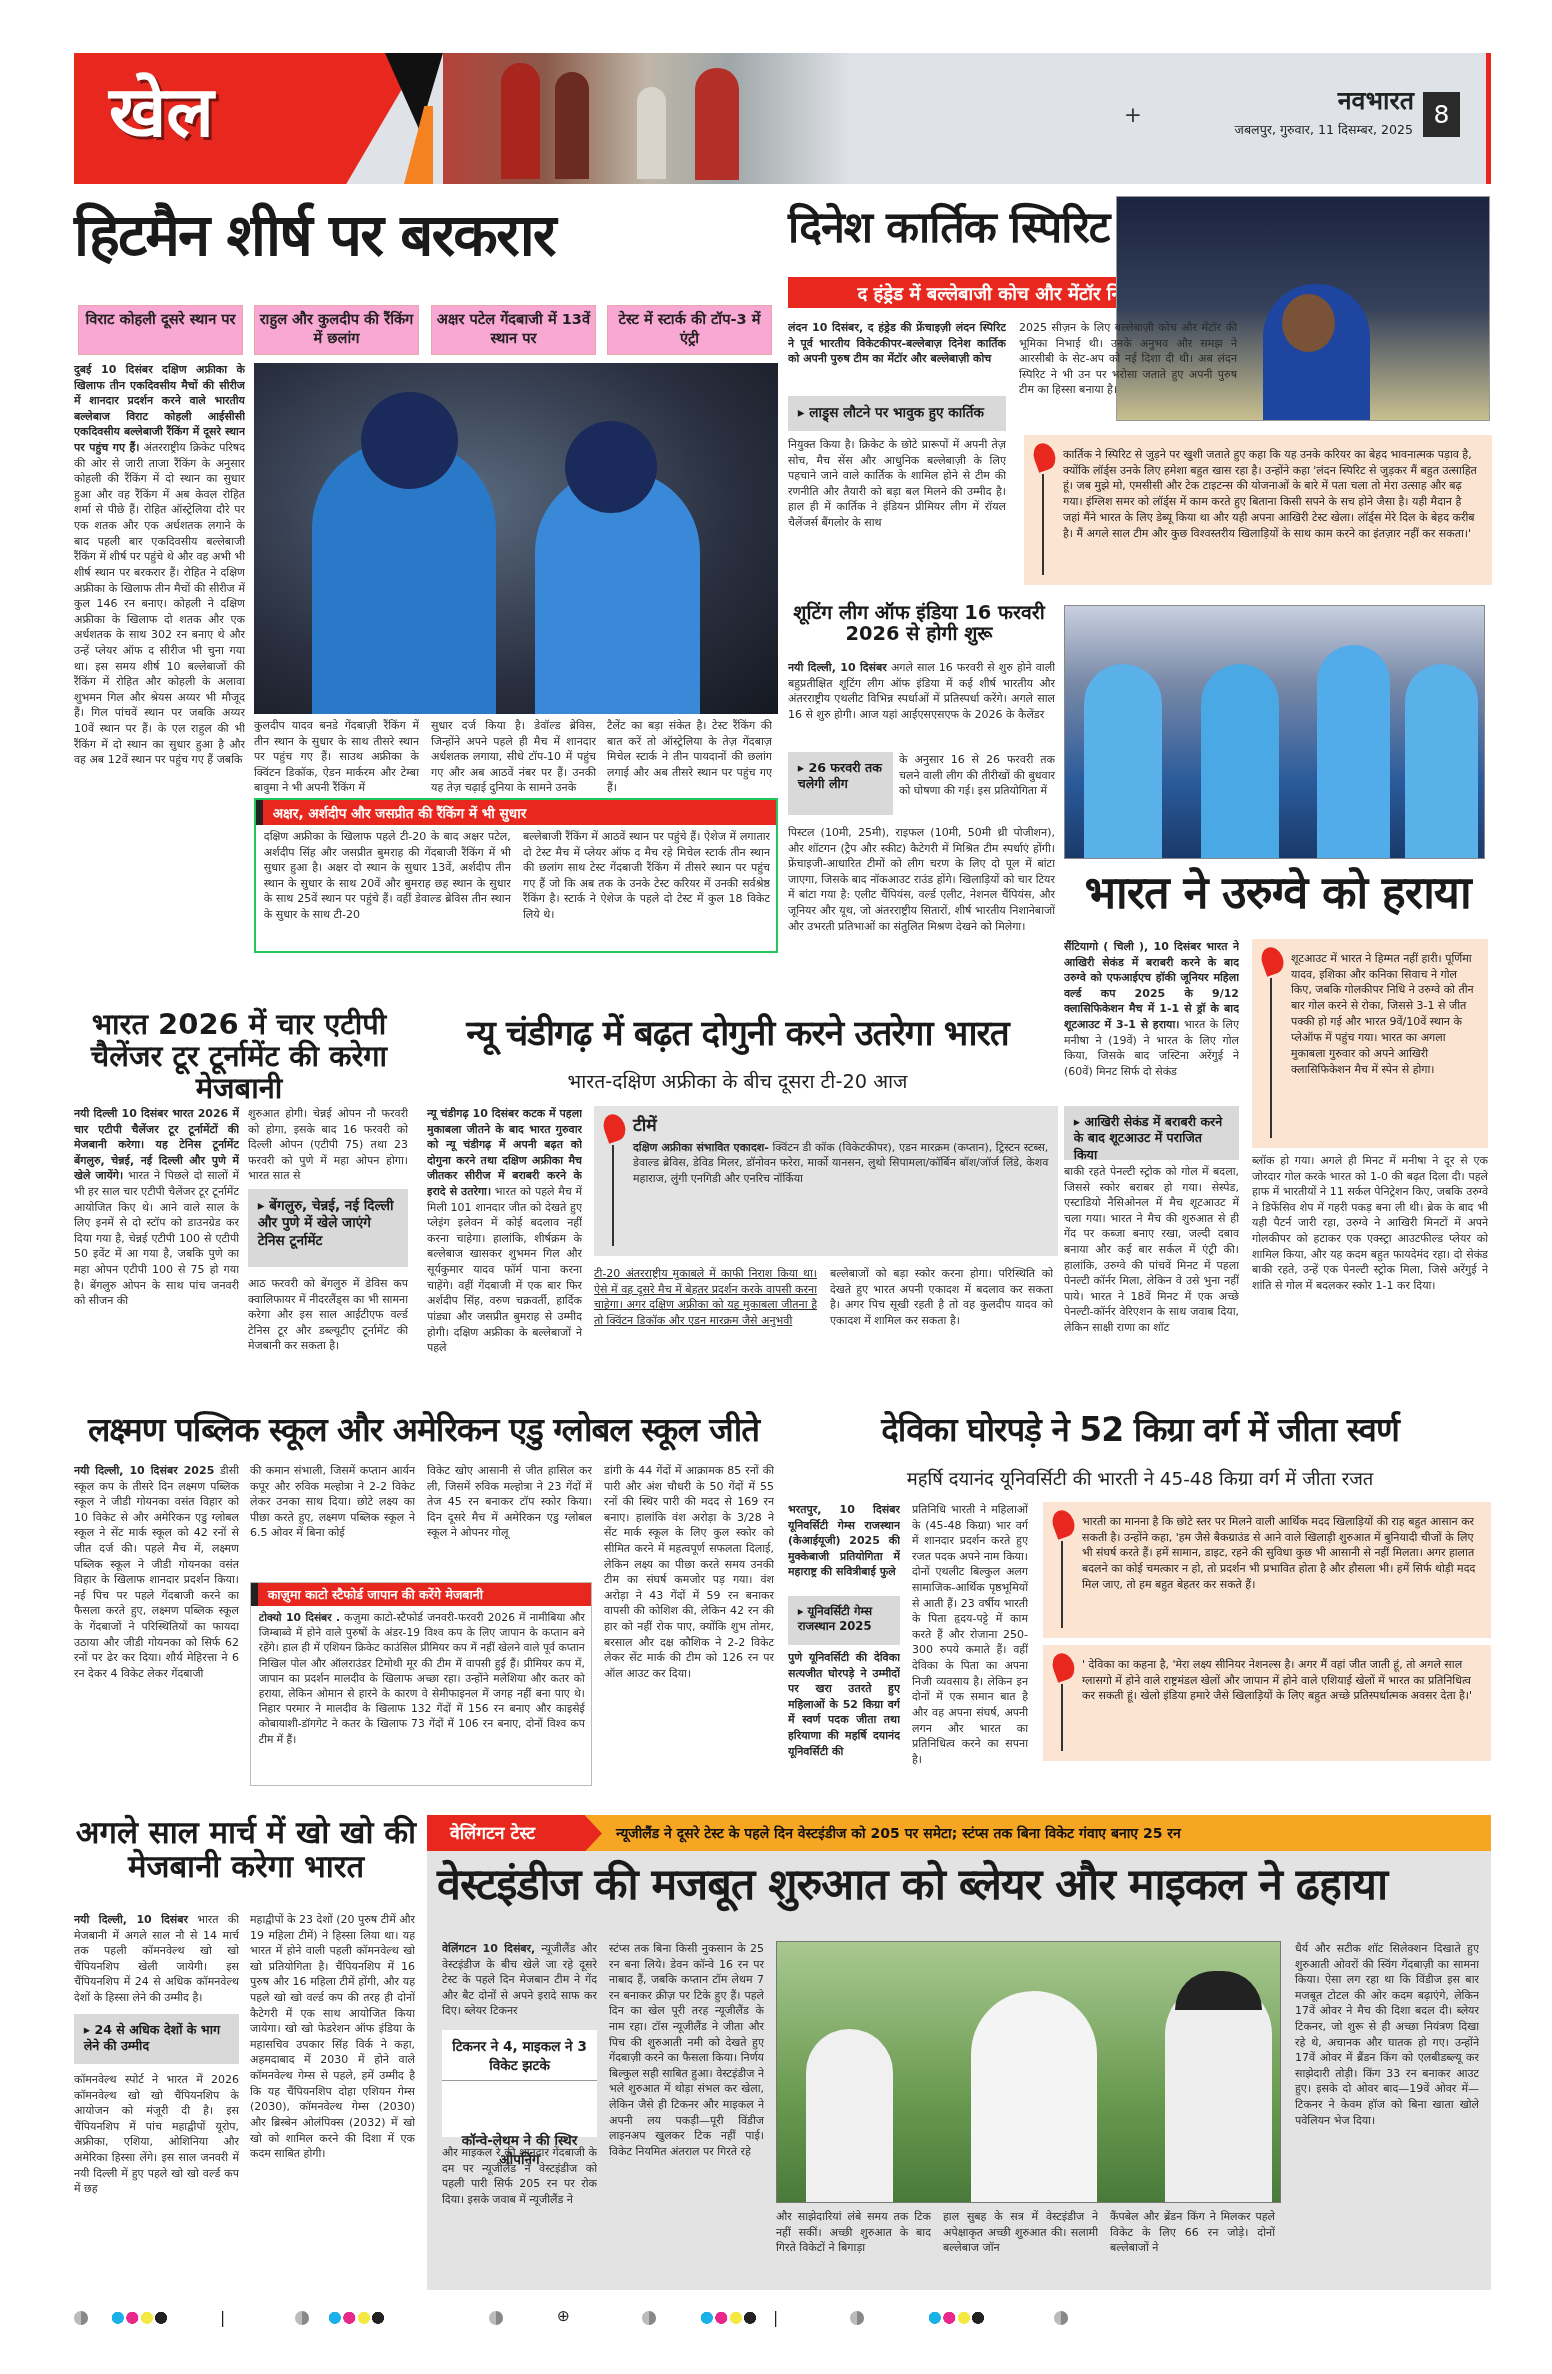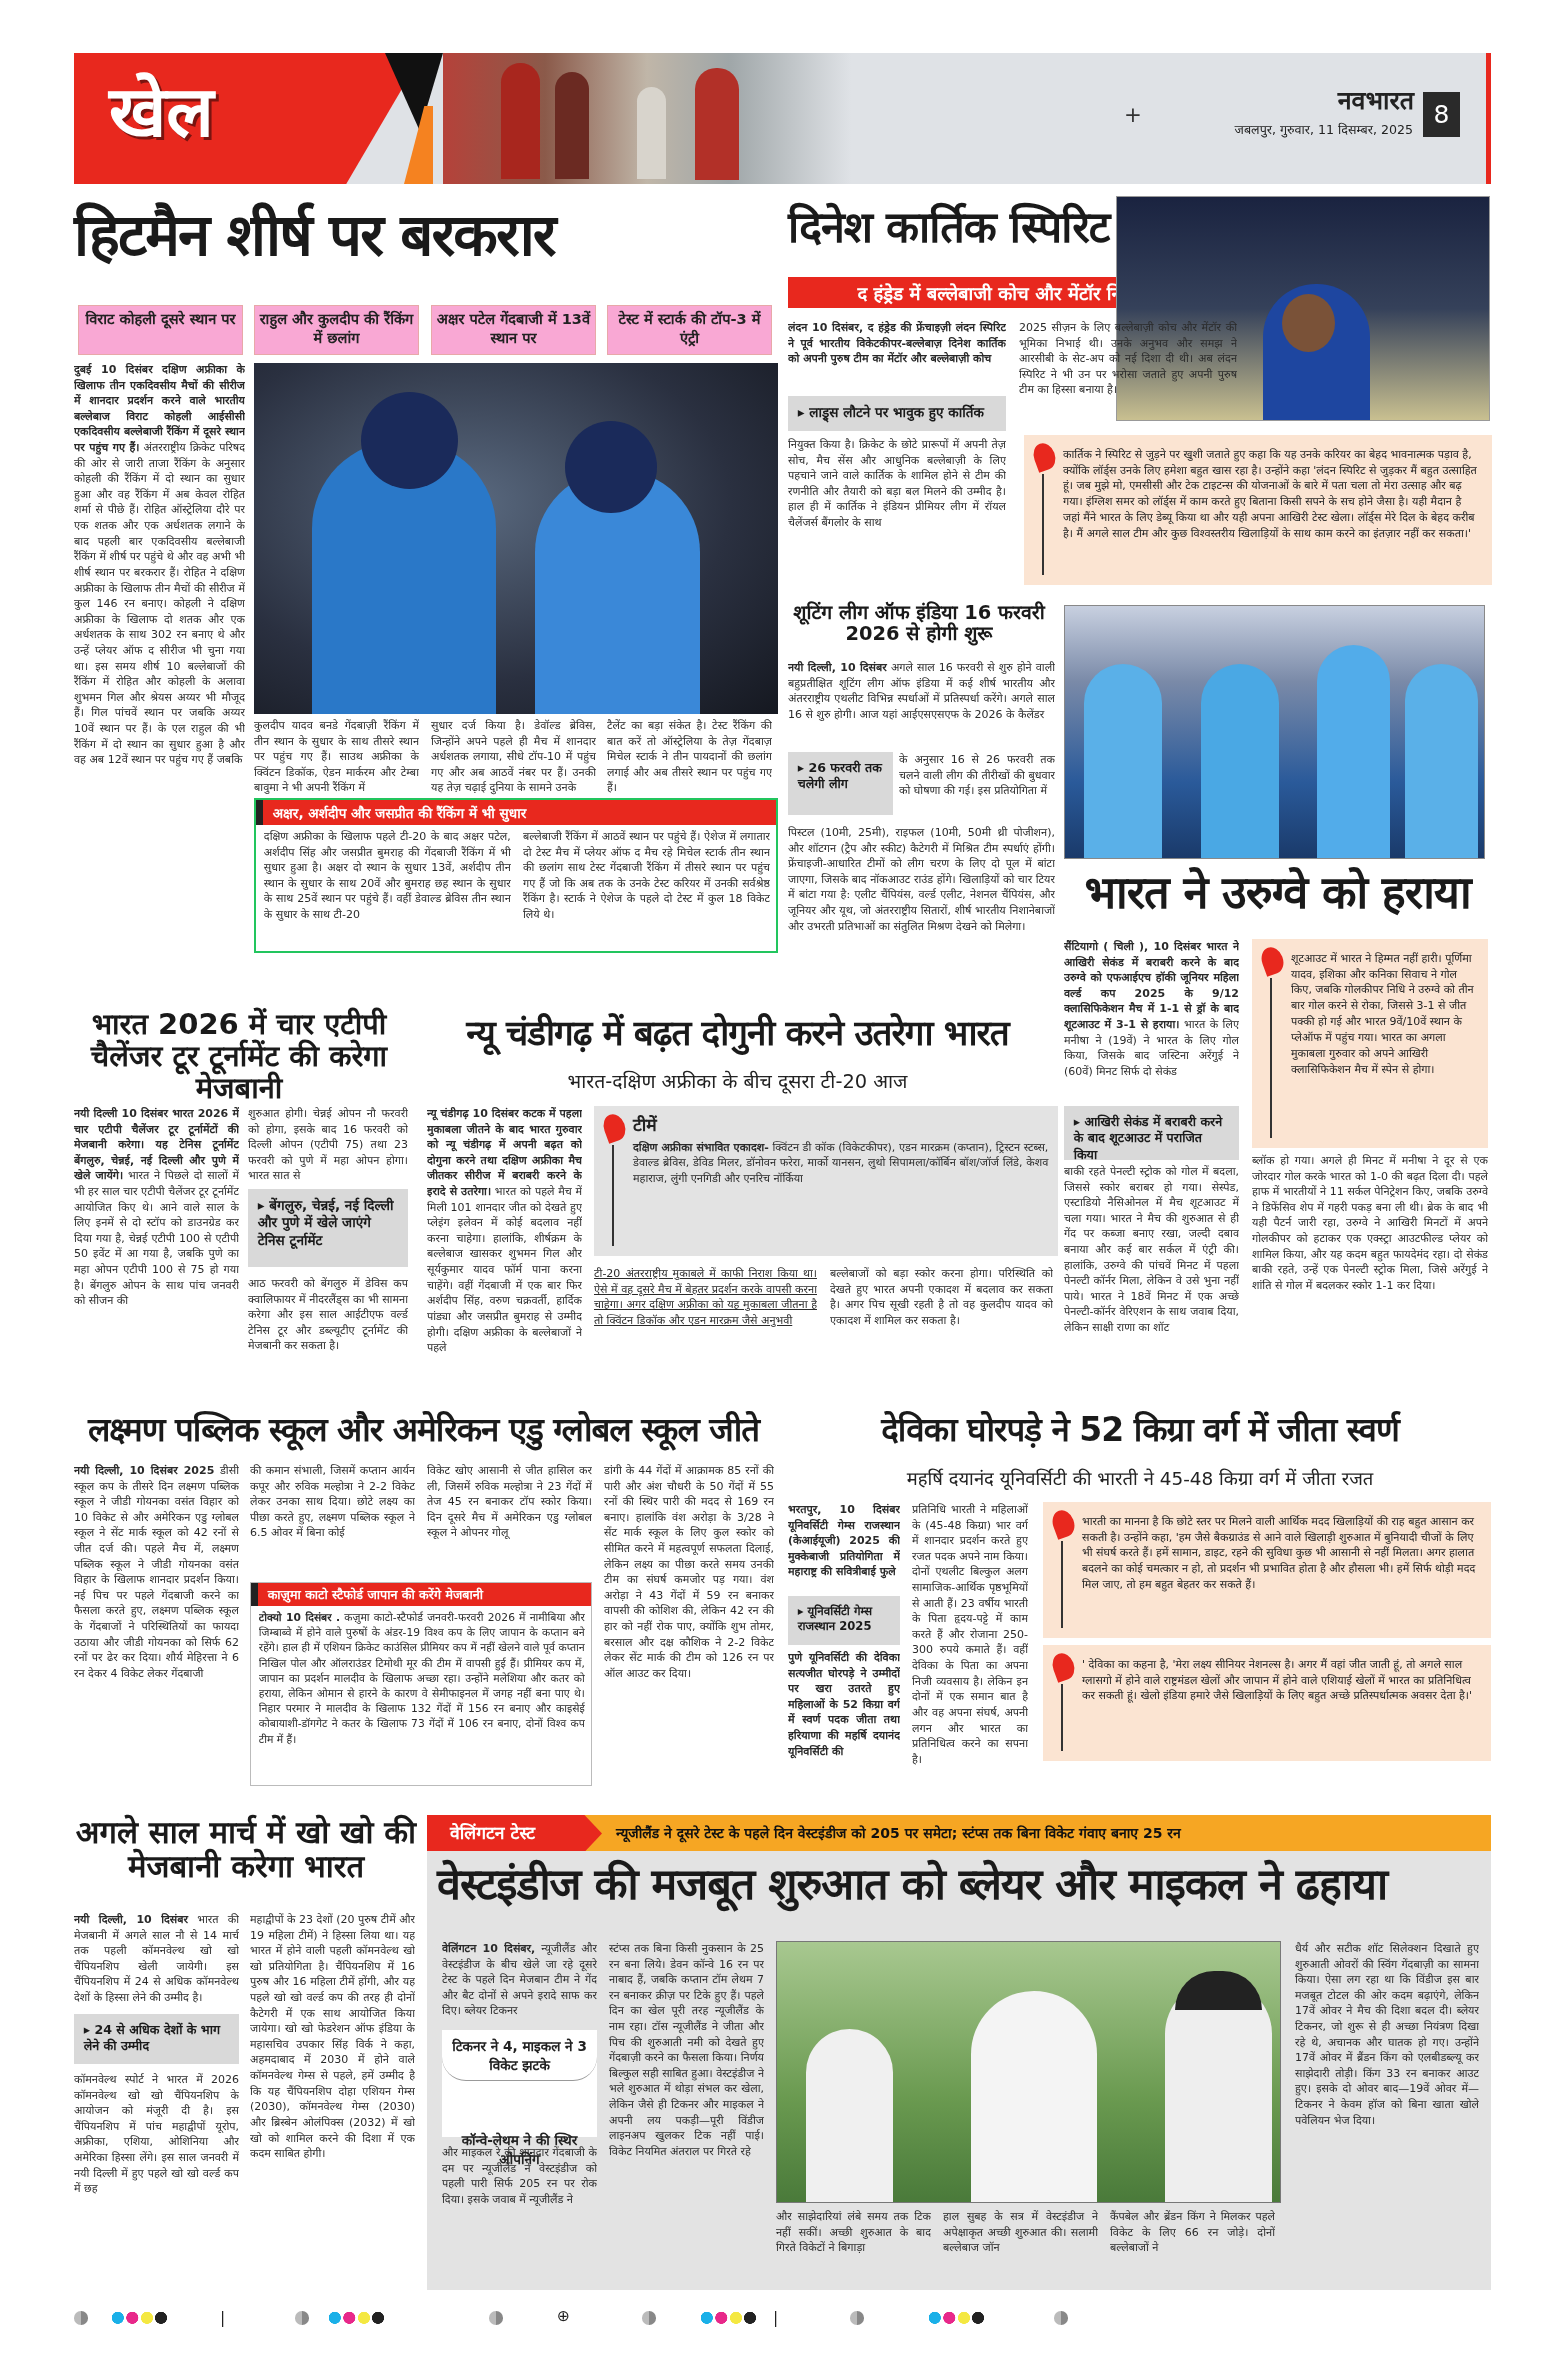--- a/index.html
+++ b/index.html
@@ -180,21 +180,21 @@
   </div>
   <div class="abs" style="left:189px;top:0;line-height:37px;font-size:14px;font-weight:bold;color:#111;white-space:nowrap;">न्यूजीलैंड ने दूसरे टेस्ट के पहले दिन वेस्टइंडीज को 205 पर समेटा; स्टंप्स तक बिना विकेट गंवाए बनाए 25 रन</div>
 </div>
 <div class="greybox" style="left:427px;top:1851px;width:1064px;height:439px;"></div>
 <div class="abs hl" style="left:437px;top:1861px;width:1048px;font-size:43px;">वेस्टइंडीज की मजबूत शुरुआत को ब्लेयर और माइकल ने ढहाया</div>
 <div class="col txt" style="left:442px;top:1941px;width:155px;height:85px;">
   <b>वेलिंगटन 10 दिसंबर,</b>
   <span>न्यूजीलैंड और वेस्टइंडीज के बीच खेले जा रहे दूसरे टेस्ट के पहले दिन मेजबान टीम ने गेंद और बैट दोनों से अपने इरादे साफ कर दिए। ब्लेयर टिकनर</span>
 </div>
 <div class="abs" style="left:442px;top:2030px;width:155px;height:107px;background:#fff;">
-  <div style="text-align:center;font-weight:bold;font-size:13.6px;padding:5.8px;border-bottom:1px solid #999;border-radius:24px;">टिकनर ने 4, माइकल ने 3 विकेट झटके</div>
+  <div style="text-align:center;font-weight:bold;font-size:13.6px;padding:5.8px;border-bottom:1px solid #999;">टिकनर ने 4, माइकल ने 3 विकेट झटके</div>
   <div style="text-align:center;font-weight:bold;font-size:13.6px;padding:5.8px;margin-top:44px;">कॉन्वे-लेथम ने की स्थिर ओपनिंग</div>
 </div>
 <div class="col txt" style="left:442px;top:2145px;width:155px;height:136px;">और माइकल रे की शानदार गेंदबाजी के दम पर न्यूजीलैंड ने वेस्टइंडीज को पहली पारी सिर्फ 205 रन पर रोक दिया। इसके जवाब में न्यूजीलैंड ने</div>
 <div class="col txt" style="left:609px;top:1941px;width:155px;height:340px;">स्टंप्स तक बिना किसी नुकसान के 25 रन बना लिये। डेवन कॉन्वे 16 रन पर नाबाद हैं, जबकि कप्तान टॉम लेथम 7 रन बनाकर क्रीज़ पर टिके हुए हैं। पहले दिन का खेल पूरी तरह न्यूजीलैंड के नाम रहा। टॉस न्यूजीलैंड ने जीता और पिच की शुरुआती नमी को देखते हुए गेंदबाज़ी करने का फैसला किया। निर्णय बिल्कुल सही साबित हुआ। वेस्टइंडीज ने भले शुरुआत में थोड़ा संभल कर खेला, लेकिन जैसे ही टिकनर और माइकल ने अपनी लय पकड़ी—पूरी विंडीज लाइनअप खुलकर टिक नहीं पाई। विकेट नियमित अंतराल पर गिरते रहे</div>
 <div class="photo" style="left:776px;top:1941px;width:505px;height:262px;background:linear-gradient(180deg,#a8c890 0%,#6a9a50 60%,#4a7a3a 100%);border:1px solid #777;">
   <div class="abs" style="left:29px;top:87px;width:87px;height:175px;background:#f0f0f0;border-radius:44px 44px 0 0;"></div>
   <div class="abs" style="left:194px;top:49px;width:126px;height:213px;background:#f4f4f4;border-radius:63px 63px 0 0;"></div>
   <div class="abs" style="left:388px;top:39px;width:107px;height:223px;background:#eee;border-radius:53px 53px 0 0;"></div>
   <div class="abs" style="left:398px;top:29px;width:87px;height:39px;background:#222;border-radius:44px 44px 0 0;"></div>
 </div>

